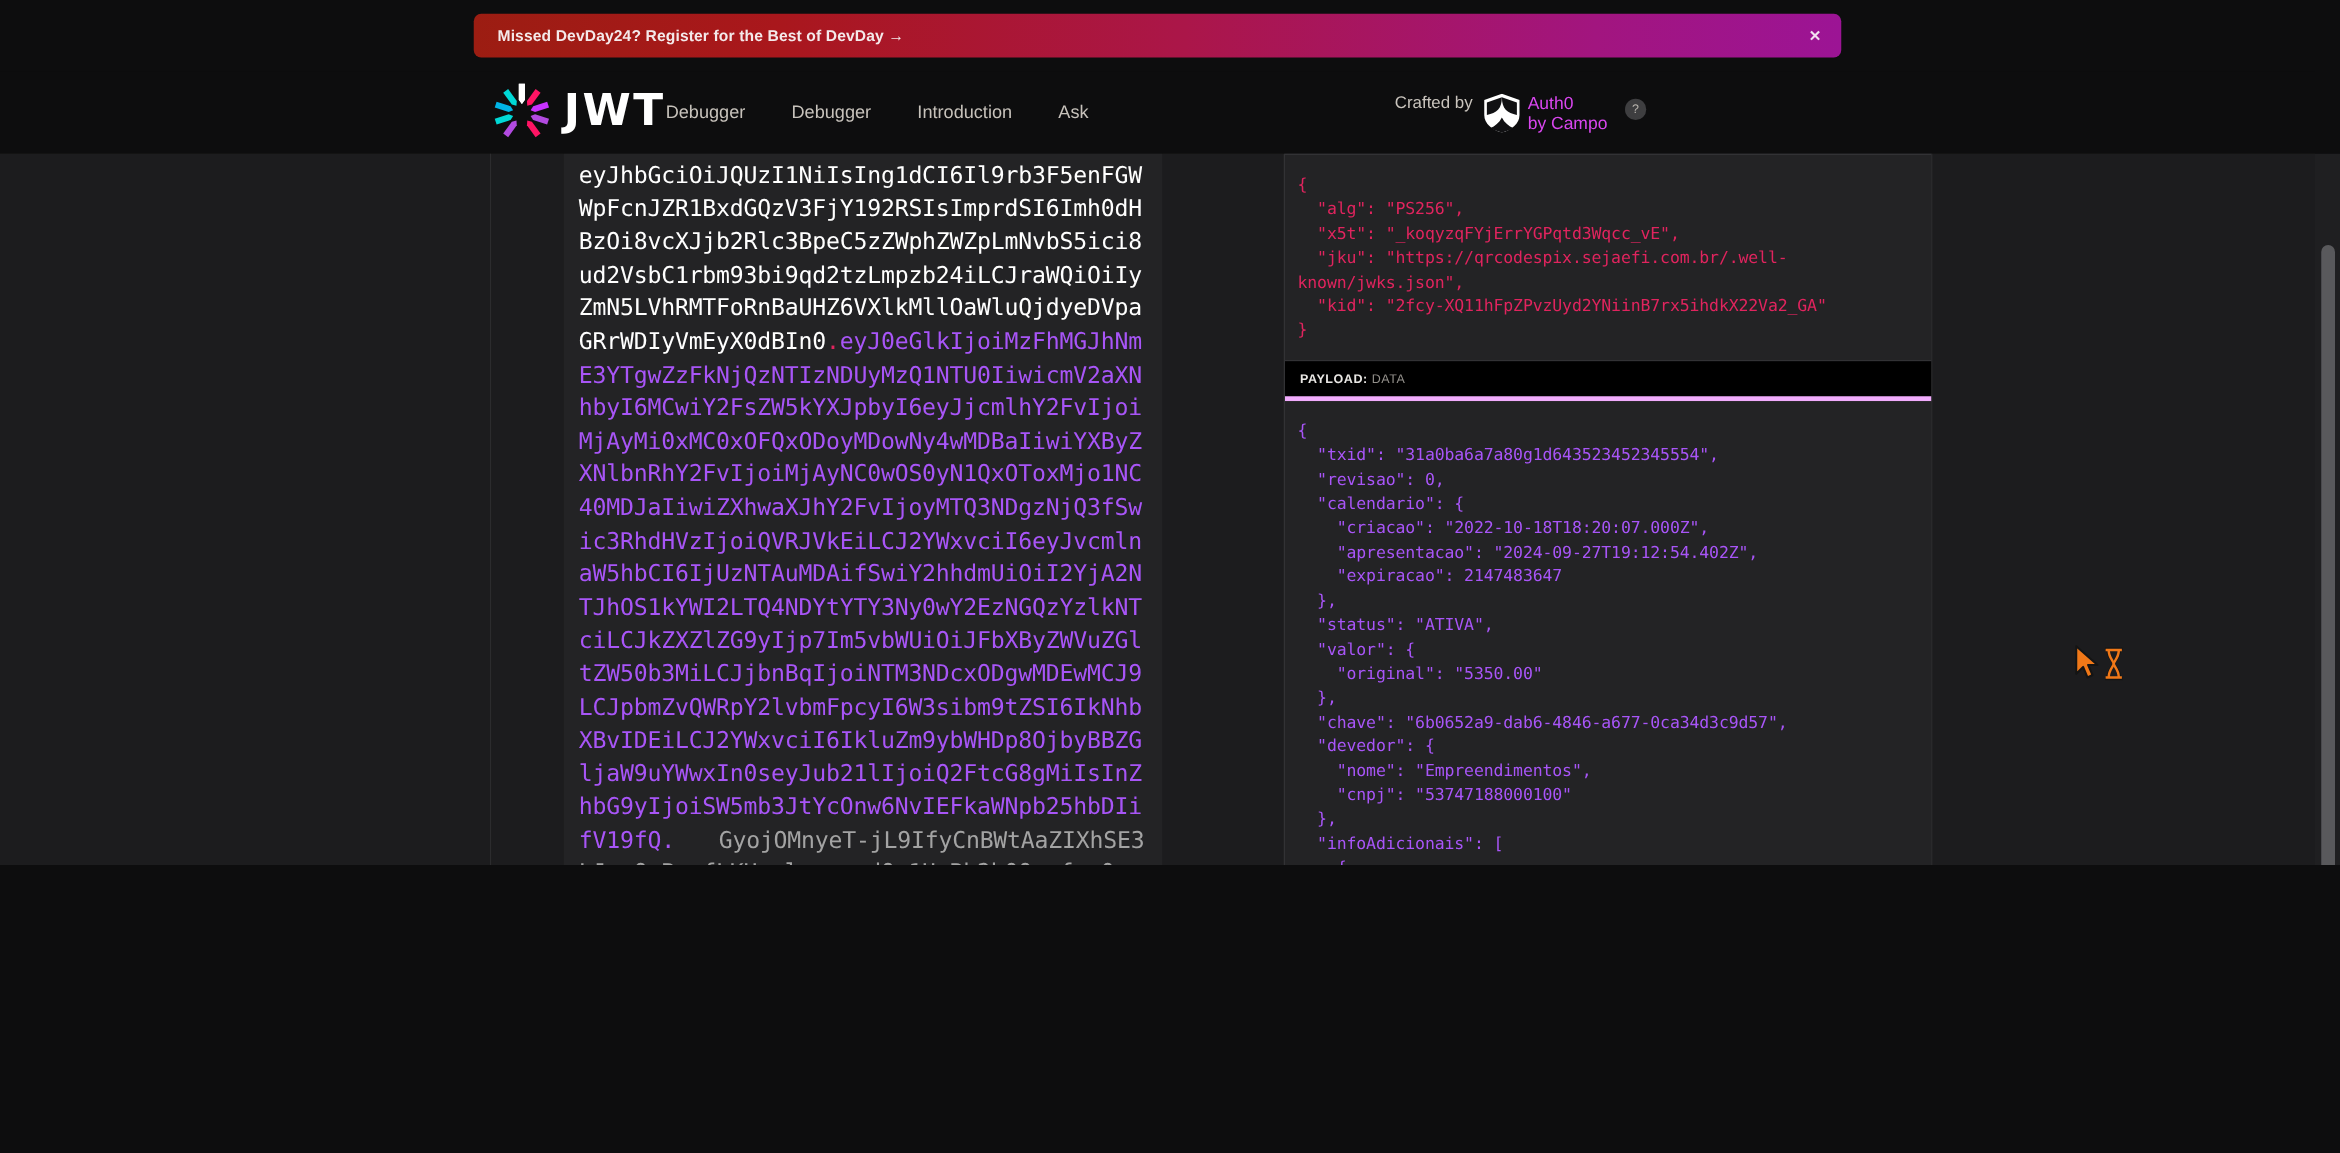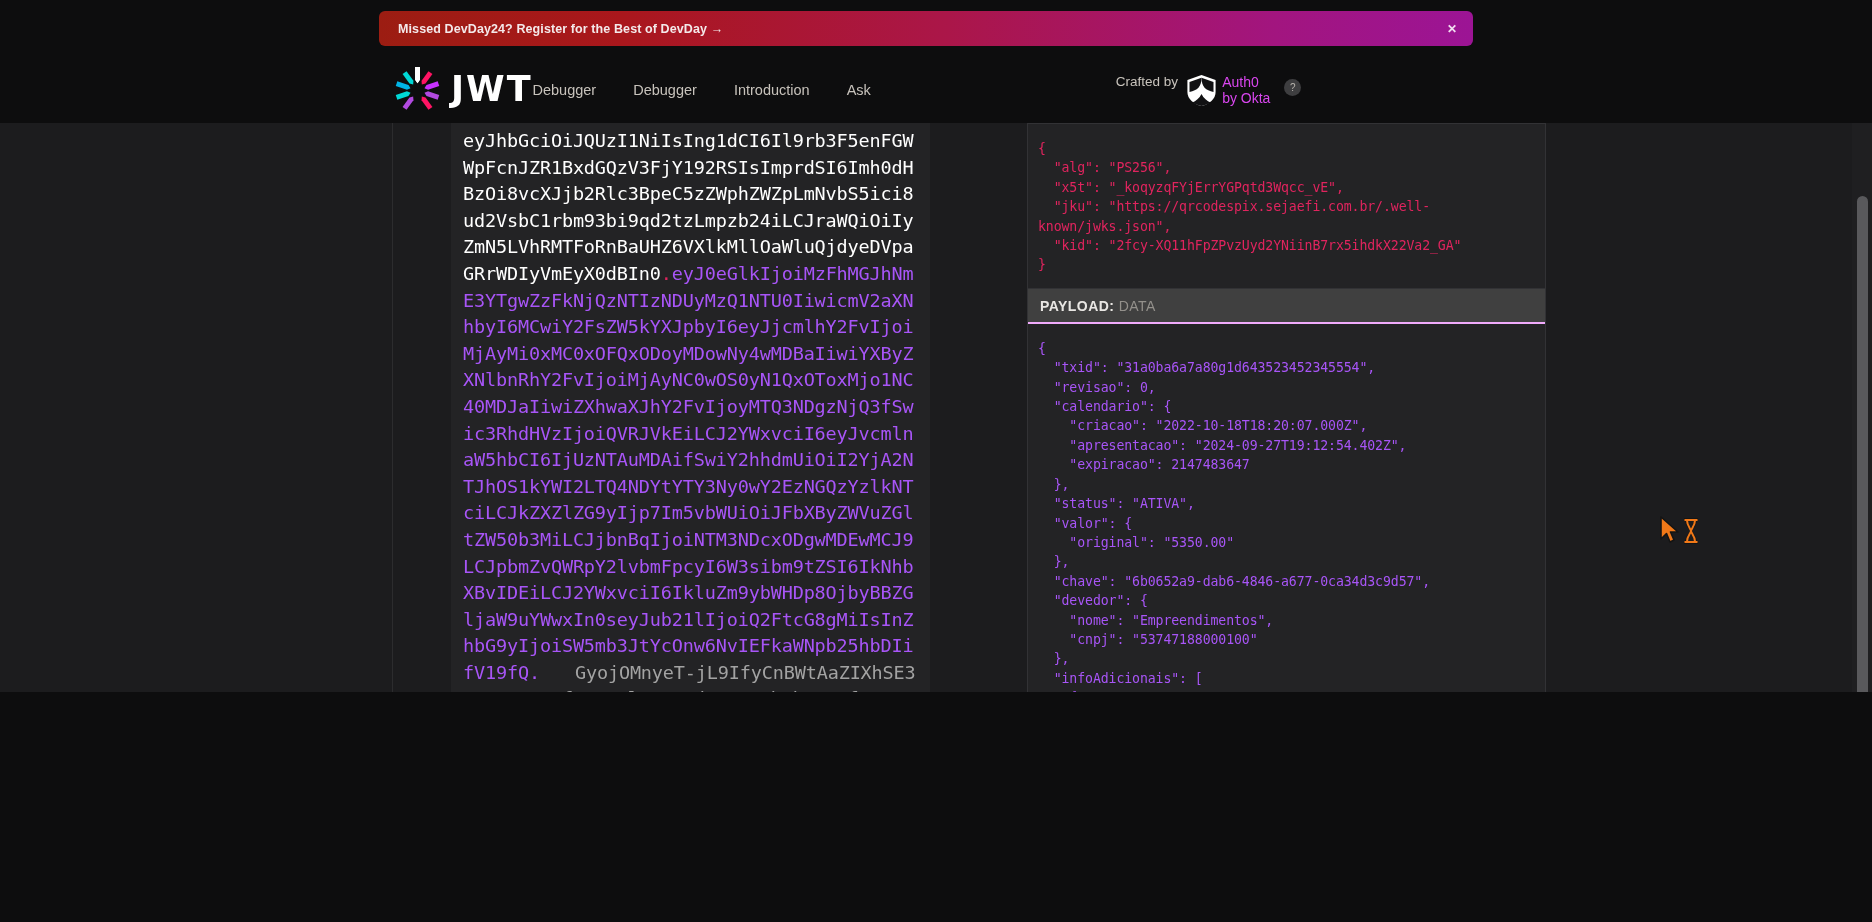--- a/index.html
+++ b/index.html
@@ -188,24 +188,24 @@
     font-size: 13.2px;
     line-height: 19.4px;
     white-space: pre-wrap;
     word-break: break-word;
     letter-spacing: -.1px;
   }
   pre.code.header-code  { color: #e0245e; }
   pre.code.payload-code { color: #a855f7; }
 
   .panel-label {
-    background: #404040;
-    border-bottom: 2px solid #f0abfc;
+    background: #000000;
+    border-bottom: 4px solid #f0abfc;
     padding: 9px 12px 8px 12px;
-    font-size: 14px;
+    font-size: 10px;
     letter-spacing: .45px;
     font-weight: 700;
     color: #e9e7e4;
   }
   .panel-label .dim { color: #93908b; font-weight: 400; }
 
   .col-rest { flex: 1; background: #1c1c1e; }
 
   
   .scroll-track {
@@ -294,21 +294,21 @@
       <span class="crafted-label">Crafted by</span>
       <div class="auth0-logo">
         <svg class="auth0-shield" viewBox="0 0 40 44">
           <path fill="#ffffff" d="M20 0 L40 7 V24 C40 34 31 41 20 44 C9 41 0 34 0 24 V7 Z"></path>
           <path fill="#111113" d="M20 4 C20 17 14 22 3 24 V10 Z"></path>
           <path fill="#111113" d="M20 4 C20 17 26 22 37 24 V10 Z"></path>
           <path fill="#111113" d="M20 27 C17 33 12 37 7 39 C12 42 16 43 20 44 C24 43 28 42 33 39 C28 37 23 33 20 27 Z"></path>
         </svg>
         <div class="auth0-text">
           <div>Auth0</div>
-          <div>by Okta</div>
+          <div>by Campo</div>
         </div>
       </div>
       <span class="help-badge">?</span>
     </div>
   </div>
 
   <div class="main">
 
     <div class="gutter-left"></div>
     <div class="gutter-mid"></div>

